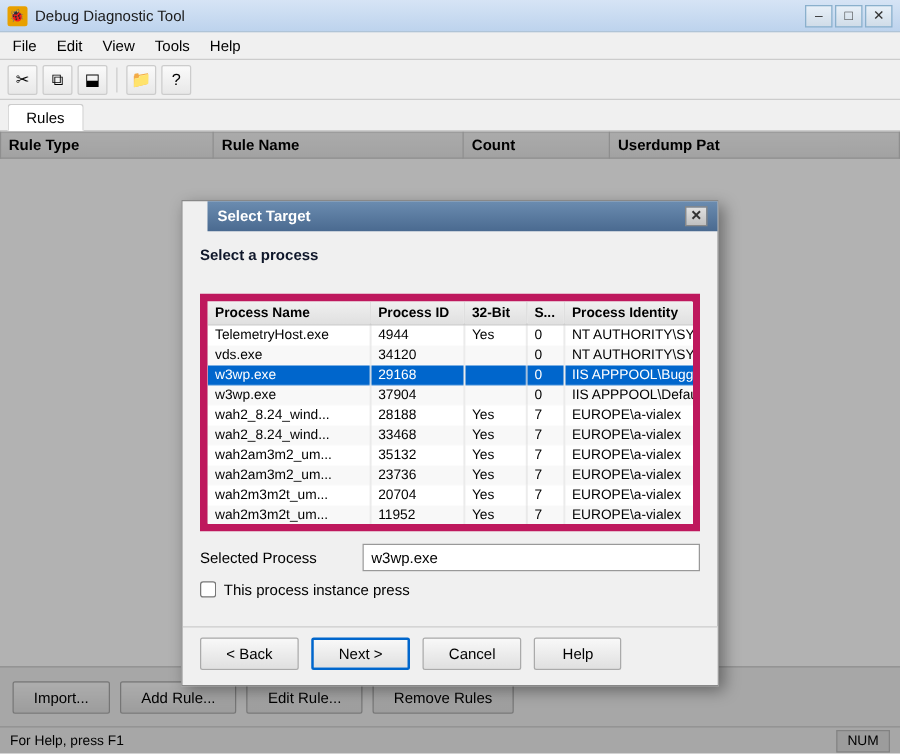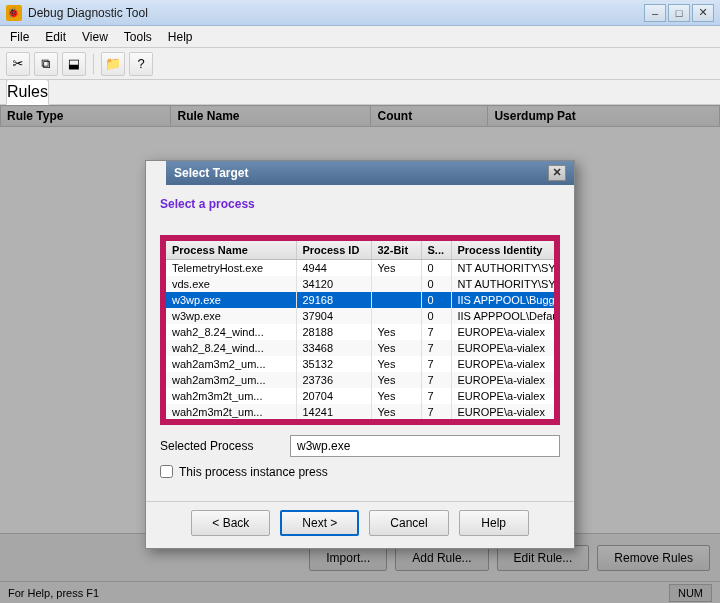--- a/index.html
+++ b/index.html
@@ -83,28 +83,28 @@
     
     #tabs {
       background: #f0f0f0;
       height: 25px;
       display: flex;
       align-items: flex-end;
       padding: 0 6px;
       border-bottom: 1px solid #ccc;
     }
     .tab {
-      padding: 3px 0;
+      padding: 3px 14px;
       border: 1px solid #ccc;
       border-bottom: none;
       background: #e0e0e0;
       cursor: pointer;
       margin-right: 2px;
       border-radius: 3px 3px 0 0;
-      font-size: 16px;
+      font-size: 12px;
     }
     .tab.active {
       background: #ffffff;
       border-bottom: 1px solid white;
       margin-bottom: -1px;
     }
 
     
     #main-content {
       background: white;
@@ -161,21 +161,20 @@
     #bottom-buttons {
       position: absolute;
       bottom: 22px; left: 0; right: 0;
       height: 48px;
       background: #f0f0f0;
       border-top: 1px solid #ccc;
       display: flex;
       align-items: center;
       padding: 0 10px;
       gap: 8px;
-      justify-content: flex-end;
     }
     .action-btn {
       padding: 4px 16px;
       border: 1px solid #aaa;
       background: linear-gradient(to bottom, #f8f8f8, #e0e0e0);
       cursor: pointer;
       border-radius: 2px;
       font-size: 12px;
       height: 26px;
     }
@@ -222,21 +221,21 @@
       cursor: pointer; font-size: 11px;
     }
 
     #dialog-body {
       padding: 12px 14px;
     }
     .dialog-section-label {
       font-size: 12px;
       font-weight: bold;
       margin-bottom: 24px;
-      color: #6d28d9;
+      color: #0f172a;
     }
 
     
     #process-table-wrapper {
       border: 6px solid #be185d;
       background: white;
       height: 190px;
       overflow: auto;
       margin-bottom: 10px;
     }
@@ -288,21 +287,21 @@
       display: flex;
       align-items: center;
       gap: 6px;
       margin-bottom: 10px;
     }
     .checkbox-row input[type="checkbox"] { margin: 0; }
 
     
     #dialog-buttons {
       display: flex;
-      justify-content: center;
+      justify-content: flex-start;
       gap: 10px;
       padding: 8px 14px 12px;
       background: #f0f0f0;
       border-top: 1px solid #ccc;
     }
     .dlg-btn {
       padding: 4px 20px;
       min-width: 70px;
       border: 1px solid #aaa;
       background: linear-gradient(to bottom, #f8f8f8, #e0e0e0);
@@ -460,21 +459,21 @@
     </tr>
                 <tr>
       <td>wah2m3m2t_um...</td>
       <td>20704</td>
       <td>Yes</td>
       <td>7</td>
       <td>EUROPE\a-vialex</td>
     </tr>
                 <tr>
       <td>wah2m3m2t_um...</td>
-      <td>14241</td>
+      <td>11952</td>
       <td>Yes</td>
       <td>7</td>
       <td>EUROPE\a-vialex</td>
     </tr>
                 <tr>
       <td>Windows.WARP....</td>
       <td>33512</td>
       <td></td>
       <td>0</td>
       <td>NT AUTHORITY\LOCAL SE...</td>

